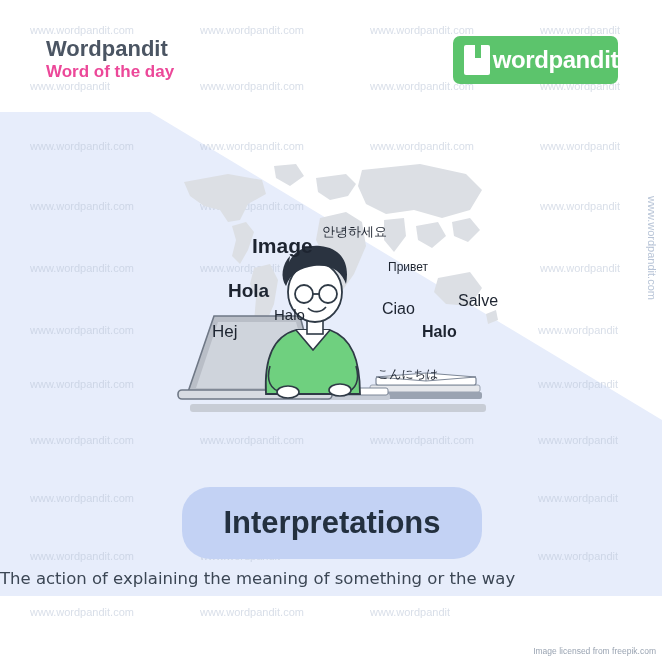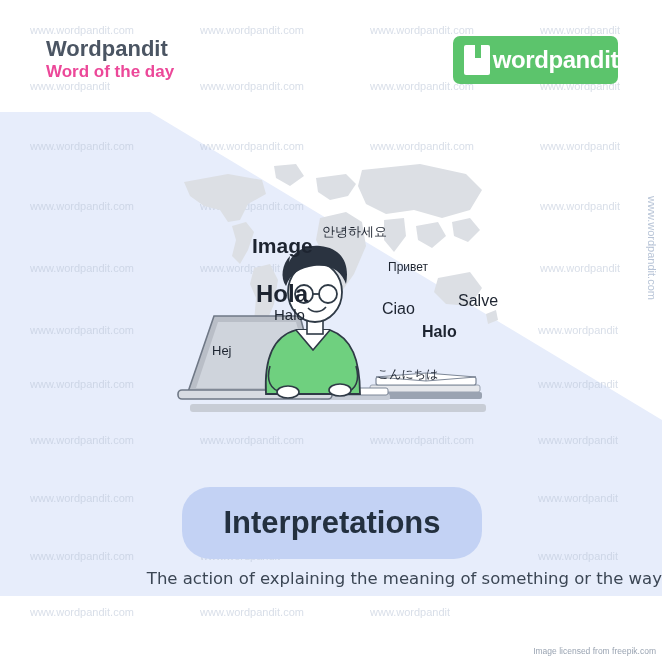--- a/index.html
+++ b/index.html
@@ -94,21 +94,21 @@
     border-radius:28px;
     z-index:6;
     display:flex;align-items:center;justify-content:center;
   }
   .pill-text{
     font-size:31px;font-weight:bold;color:#23303f;
   }
   
   .defn{
     position:absolute;left:0;top:566px;width:662px;
-    text-align:right;z-index:6;
+    text-align:left;z-index:6;
     font-size:16.5px;color:#3b4654;line-height:1.55;
     font-family:"DejaVu Sans",sans-serif;
   }
   .credit{
     position:absolute;right:6px;bottom:6px;z-index:7;
     font-size:8.5px;color:#9aa4b2;
   }
 </style>
 </head>
 <body>
@@ -189,26 +189,26 @@
 
         <path d="M138 148 C143 153 151 153 156 147" fill="none" stroke="#2f3a46" stroke-width="1.6"></path>
       </g>
     </svg>
   </div>
 
   <div>
     <span class="greet" style="left:252px;top:234px;font-size:21px;font-weight:bold;">Image</span>
     <span class="greet" style="left:322px;top:223px;font-size:13px;">안녕하세요</span>
     <span class="greet" style="left:388px;top:260px;font-size:12px;font-weight:normal;">Привет</span>
-    <span class="greet" style="left:228px;top:280px;font-size:24px;font-weight:bold;margin-left:28px;">Hola</span>
+    <span class="greet" style="left:228px;top:280px;font-size:19px;font-weight:bold;">Hola</span>
     <span class="greet" style="left:274px;top:306px;font-size:15px;">Halo</span>
     <span class="greet" style="left:382px;top:300px;font-size:16px;">Ciao</span>
     <span class="greet" style="left:442px;top:292px;font-size:16px;margin-left:16px;">Salve</span>
     <span class="greet" style="left:422px;top:323px;font-size:16px;font-weight:bold;">Halo</span>
-    <span class="greet" style="left:212px;top:343px;font-size:13px;">Hej</span>
+    <span class="greet" style="left:212px;top:322px;font-size:17px;">Hej</span>
     <span class="greet" style="left:377px;top:366px;font-size:12px;">こんにちは</span>
   </div>
 
   <div class="wm-layer">
     <span class="wm" style="left:30px;top:24px;">www.wordpandit.com</span>
     <span class="wm" style="left:200px;top:24px;">www.wordpandit.com</span>
     <span class="wm" style="left:370px;top:24px;">www.wordpandit.com</span>
     <span class="wm" style="left:540px;top:24px;">www.wordpandit</span>
 
     <span class="wm" style="left:30px;top:80px;">www.wordpandit</span>

